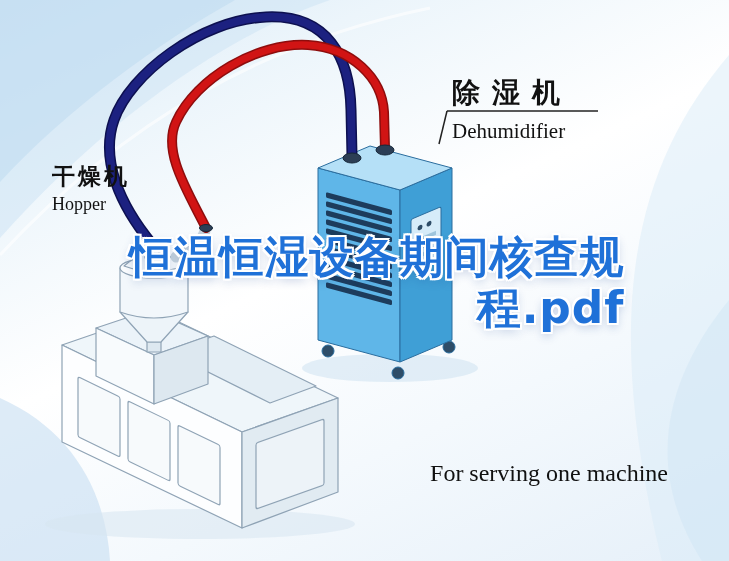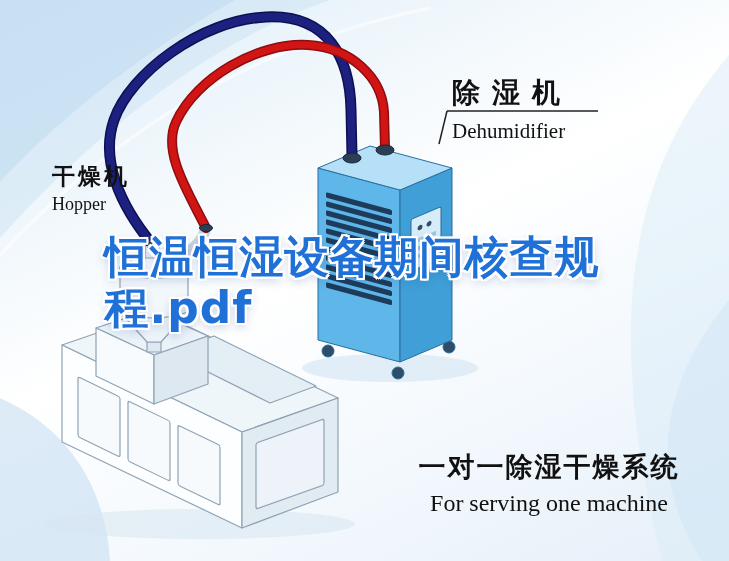--- a/index.html
+++ b/index.html
@@ -23,21 +23,21 @@
   .dehu-label { left:452px; top:78px; }
   .dehu-label .zh { font-size:28px; letter-spacing:12px; }
   .dehu-label .en { font-size:21px; margin-top:11px; }
 
   .system-label { left:406px; top:452px; width:286px; text-align:center; }
   .system-label .zh { font-size:27px; letter-spacing:2px; }
   .system-label .en { font-size:24px; margin-top:8px; }
 
   .watermark {
     position:absolute; left:50%; top:231px; transform:translateX(-50%);
-    width:520px; text-align:left;
+    width:520px; text-align:right;
     font-size:44px; font-weight:bold; line-height:1.16; letter-spacing:1px;
     color: var(--watermark-blue, #1f71d8);
     word-break: break-all;
     text-shadow:
       -2px -2px 0 #fff, 2px -2px 0 #fff, -2px 2px 0 #fff, 2px 2px 0 #fff,
       0 -2px 0 #fff, 0 2px 0 #fff, -2px 0 0 #fff, 2px 0 0 #fff,
       0 4px 10px rgba(20,60,140,0.28);
   }
 </style>
 </head>
@@ -146,19 +146,18 @@
     <span class="zh">干燥机</span>
     <span class="en">Hopper</span>
   </div>
 
   <div class="label dehu-label">
     <span class="zh">除湿机</span>
     <span class="en">Dehumidifier</span>
   </div>
 
   <div class="label system-label">
-    <span class="zh">一对一除湿干燥系统</span>
     <span class="en">For serving one machine</span>
   </div>
 
   <div class="watermark">恒温恒湿设备期间核查规程.pdf</div>
 
 </div>
 
 </body></html>

